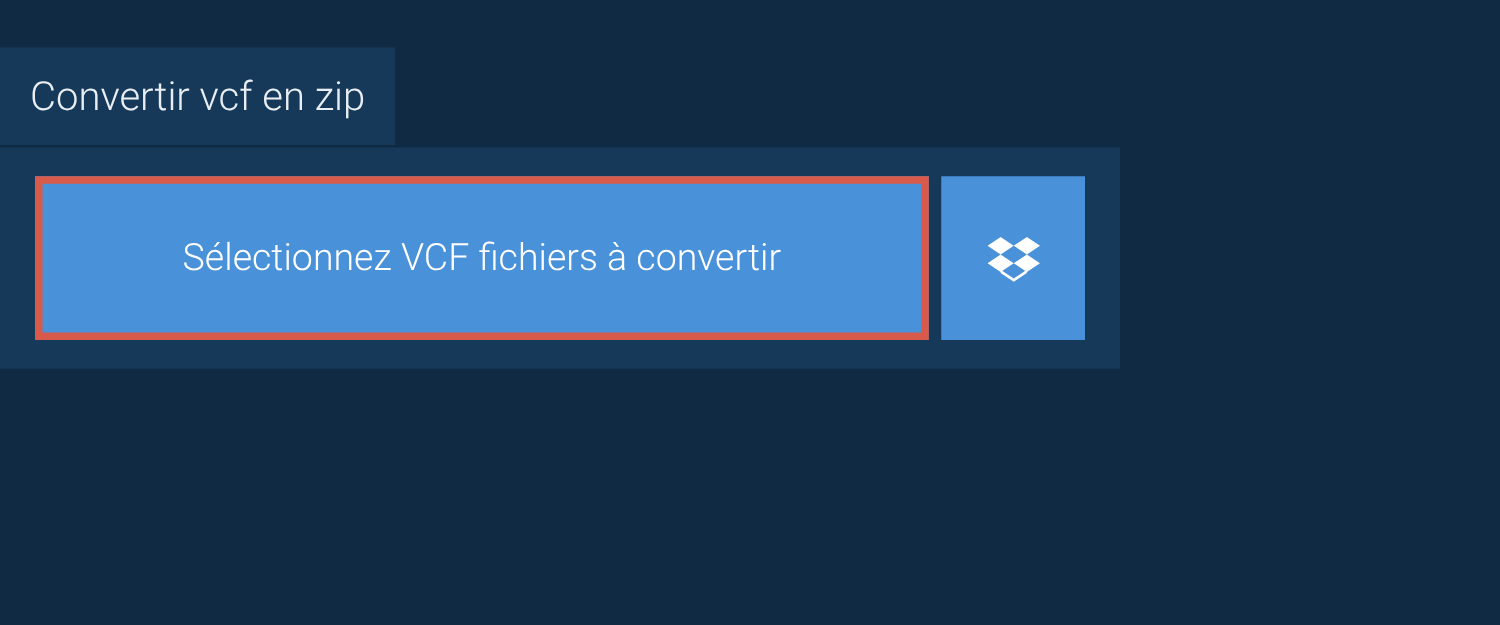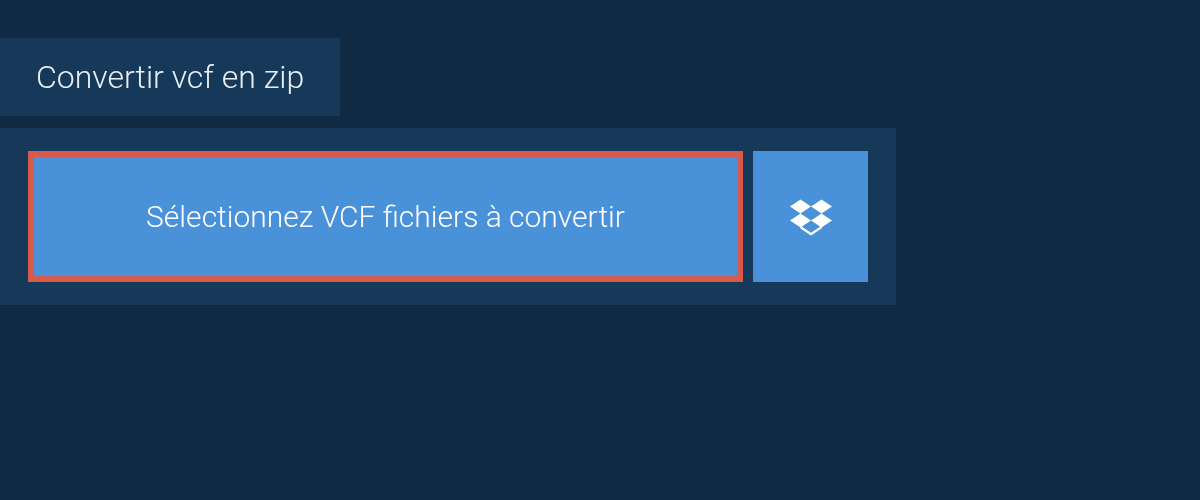--- a/index.html
+++ b/index.html
@@ -17,26 +17,26 @@
     .tab-container {
       position: absolute;
       top: 38px;
       left: 0;
     }
     .tab {
       background: #16395a;
       color: #e8eef3;
       font-size: 32px;
       font-weight: 300;
-      padding: 20px 36px;
+      padding: 20px 24px;
       display: inline-block;
     }
     .panel {
       position: absolute;
-      top: 128px;
+      top: 118px;
       left: 0;
       width: 896px;
       height: 177px;
       background: #16395a;
       padding: 23px 28px;
       display: flex;
       gap: 10px;
     }
     .select-button {
       flex: 1;

